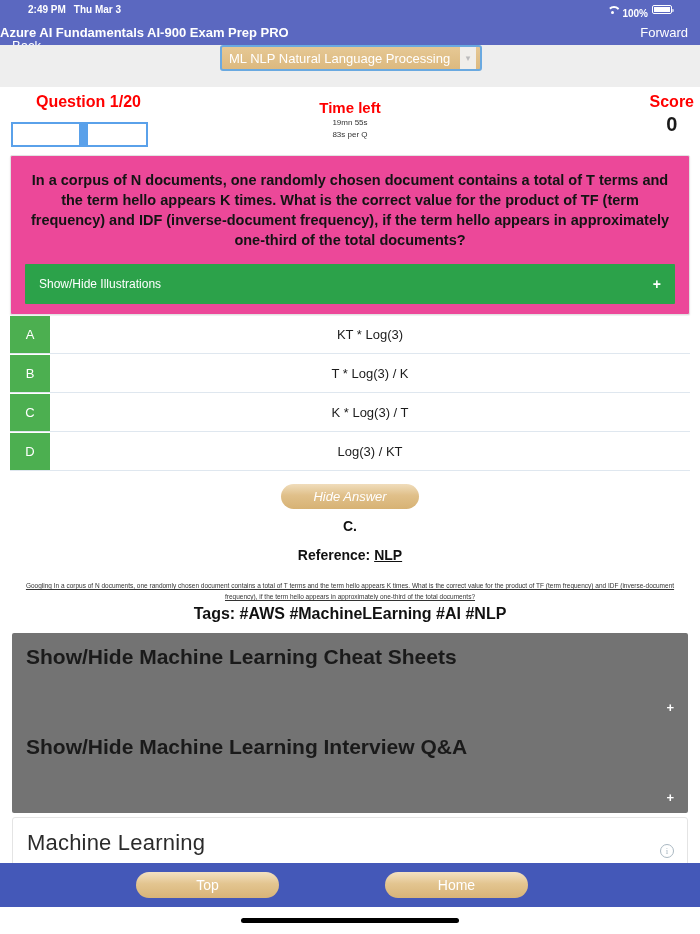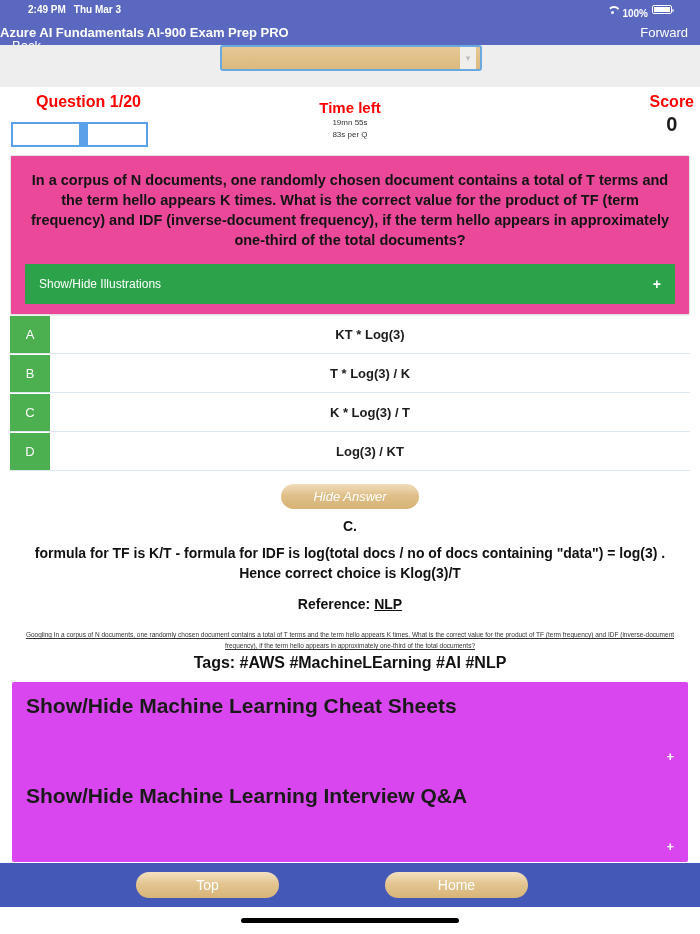--- a/index.html
+++ b/index.html
@@ -138,21 +138,21 @@
     border-bottom: 1px solid #dfe7ef; background: #ffffff;
     margin-bottom: 1px;
   }
   .opt-letter {
     width: 40px; background: #4caf50; color: #ffffff;
     display: flex; align-items: center; justify-content: center;
     font-size: 13px;
   }
   .opt-text {
     flex: 1; display: flex; align-items: center; justify-content: center;
-    font-size: 13px; color: #1c1c1c; font-weight: bold;
+    font-size: 13px; color: #1c1c1c;
   }
 
   
   .answer-wrap { text-align: center; padding-top: 12px; }
   .hide-answer-btn {
     display: inline-block;
     width: 138px; height: 25px; line-height: 25px;
     border-radius: 13px; border: none;
     background: linear-gradient(180deg,#f0ddbc 0%, #e0c08a 45%, #d7b274 100%);
     color: #ffffff; font-size: 13px;
@@ -176,21 +176,21 @@
     margin-top: 17px; padding: 0 14px;
     font-size: 6.5px; color: #333; line-height: 11px;
     text-align: center; text-decoration: underline;
   }
   .tags {
     margin-top: 3px; font-size: 16px; font-weight: bold; color: #111;
   }
 
   
   .green-panels {
-    margin: 10px 12px 0 12px; background: #d946ef;
+    margin: 10px 12px 0 12px; background: #737373;
     border-radius: 2px; overflow: hidden;
   }
   .green-row {
     position: relative; height: 90px; padding: 12px 14px 0 14px;
     color: #1a1a1a;
   }
   .green-row .gtitle { font-size: 21px; font-weight: bold; }
   .green-row .gplus {
     position: absolute; right: 14px; bottom: 8px;
     color: #ffffff; font-size: 13px; font-weight: bold;
@@ -256,20 +256,21 @@
   </div>
 
   <div class="navbar">
     <span class="nav-back">Back</span>
     <span class="nav-title">Azure AI Fundamentals AI-900 Exam Prep PRO</span>
     <span class="nav-forward">Forward</span>
   </div>
 
   <div class="selectbar">
     <div class="select-pill">
+      <span>ML NLP Natural Language Processing</span>
       <span class="caret">▾</span>
     </div>
   </div>
 
   <div class="sheet">
 
     <div class="stats">
       <div class="q-label">Question 1/20</div>
       <div class="progress">
         <div class="progress-fill"></div>
@@ -308,21 +309,20 @@
       </div>
       <div class="opt">
         <div class="opt-letter">D</div>
         <div class="opt-text">Log(3) / KT</div>
       </div>
     </div>
 
     <div class="answer-wrap">
       <button class="hide-answer-btn">Hide Answer</button>
       <div class="answer-letter">C.</div>
-      <div class="answer-expl">formula for TF is K/T - formula for IDF is log(total docs / no of docs containing "data") = log(3) . Hence correct choice is Klog(3)/T</div>
       <div class="reference">
         <span>Reference: </span><a href="#">NLP</a>
       </div>
       <div class="googling">Googling In a corpus of N documents, one randomly chosen document contains a total of T terms and the term hello appears K times. What is the correct value for the product of TF (term frequency) and IDF (inverse-document frequency), if the term hello appears in approximately one-third of the total documents?</div>
       <div class="tags">Tags: #AWS #MachineLEarning #AI #NLP</div>
     </div>
 
     <div class="green-panels">
       <div class="green-row">
         <div class="gtitle">Show/Hide Machine Learning Cheat Sheets</div>

